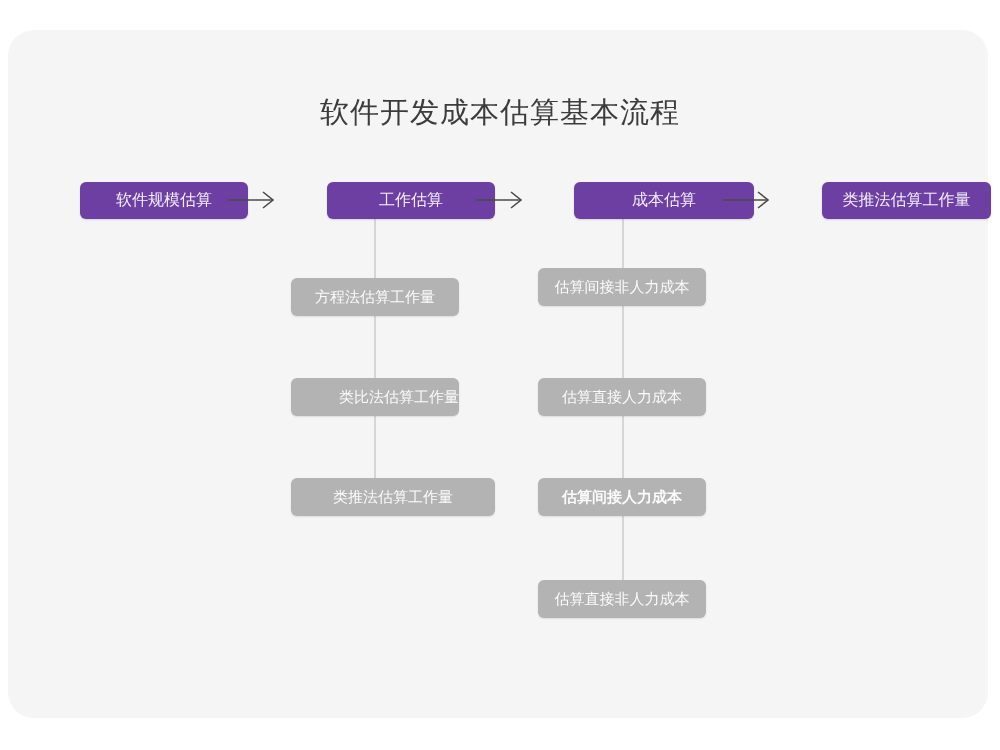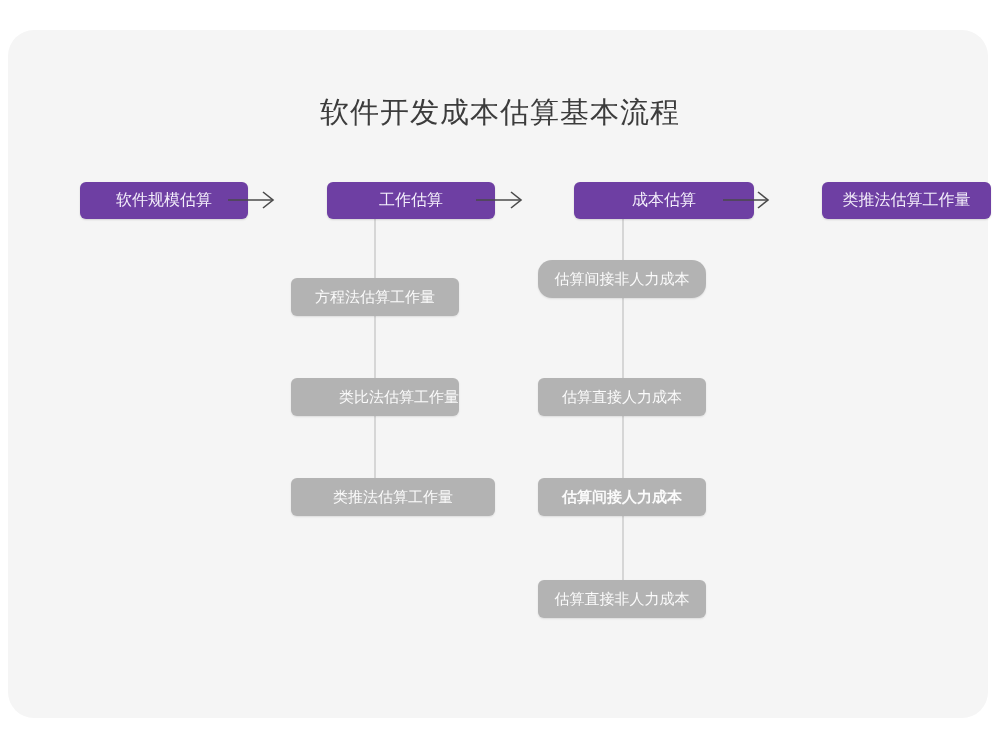--- a/index.html
+++ b/index.html
@@ -148,21 +148,21 @@
     <div class="node node-sub" style="left:291px; top:278px; width:168px;">
       <span>方程法估算工作量</span>
     </div>
     <div class="node node-sub" style="left:291px; top:378px; width:168px;justify-content:flex-end;">
       <span>类比法估算工作量</span>
     </div>
     <div class="node node-sub" style="left:291px; top:478px; width:204px;">
       <span>类推法估算工作量</span>
     </div>
 
-    <div class="node node-sub" style="left:538px; top:260px; width:168px;border-radius:14px;">
+    <div class="node node-sub" style="left:538px; top:268px; width:168px;">
       <span>估算间接非人力成本</span>
     </div>
     <div class="node node-sub" style="left:538px; top:378px; width:168px;">
       <span>估算直接人力成本</span>
     </div>
     <div class="node node-sub" style="left:538px; top:478px; width:168px;font-weight:bold;">
       <span>估算间接人力成本</span>
     </div>
     <div class="node node-sub" style="left:538px; top:580px; width:168px;">
       <span>估算直接非人力成本</span>

